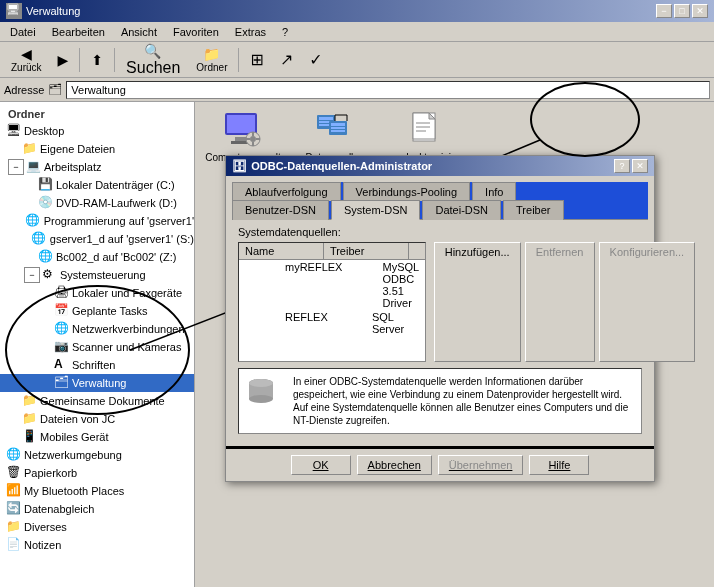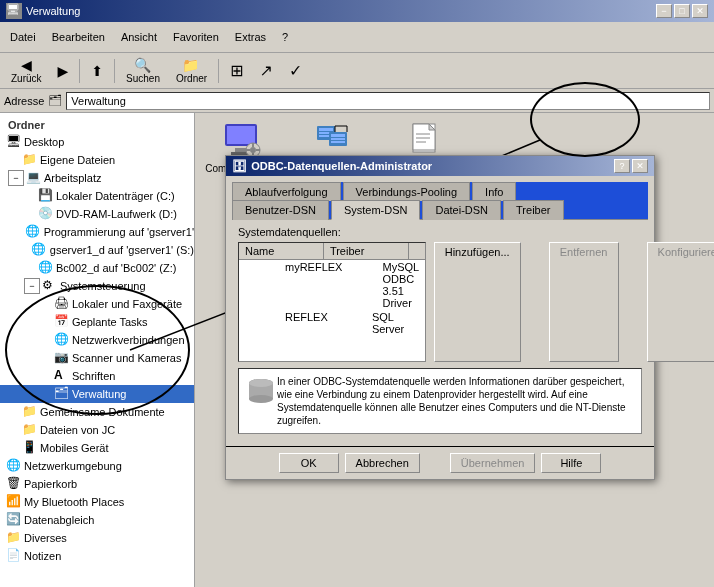--- a/index.html
+++ b/index.html
@@ -53,21 +53,21 @@
     }
 
     
     .menu-bar {
       background: #d4d0c8;
       display: flex;
       align-items: center;
       padding: 2px 4px;
       gap: 4px;
       border-bottom: 1px solid #a0a0a0;
-      height: 31px;
+      height: 20px;
     }
     .menu-item {
       padding: 1px 6px;
       cursor: pointer;
     }
 
     
     .toolbar {
       background: #d4d0c8;
       display: flex;
@@ -307,44 +307,44 @@
       border: 1px solid #888;
       border-top-color: white;
       border-left-color: white;
       font-size: 11px;
       cursor: pointer;
       min-width: 70px;
       text-align: center;
     }
     .win-btn:disabled, .win-btn.disabled {
       color: #888;
-      margin-left: 24px;
     }
 
     .info-box {
       border: 1px inset #888;
       background: white;
       padding: 6px;
       display: flex;
       align-items: flex-start;
-      gap: 0;
+      gap: 16px;
       margin-top: 6px;
       font-size: 10px;
     }
     .info-icon {
       font-size: 24px;
       flex-shrink: 0;
     }
 
     .dialog-footer {
       display: flex;
       justify-content: center;
       gap: 6px;
       padding: 6px;
-      border-top: 1px solid #000000;
+      border-top: 3px solid #000000;
+      text-decoration: underline;
     }
 
     
     .arrow-line {
       position: absolute;
       pointer-events: none;
       z-index: 99;
     }
 
     
@@ -399,21 +399,21 @@
     <div class="toolbar-btn">
       <span style="font-size:14px;">▶</span>
     </div>
     <div class="toolbar-separator"></div>
     <div class="toolbar-btn">
       <span style="font-size:14px;">⬆</span>
     </div>
     <div class="toolbar-separator"></div>
     <div class="toolbar-btn">
       <span style="font-size:14px;">🔍</span>
-      <span style="font-size:10px;">Suchen</span>
+      <span style="font-size:16px;">Suchen</span>
     </div>
     <div class="toolbar-btn">
       <span style="font-size:14px;">📁</span>
       <span style="font-size:10px;">Ordner</span>
     </div>
     <div class="toolbar-separator"></div>
     <div class="toolbar-btn">
       <span style="font-size:16px;">⊞</span>
     </div>
     <div class="toolbar-btn">

